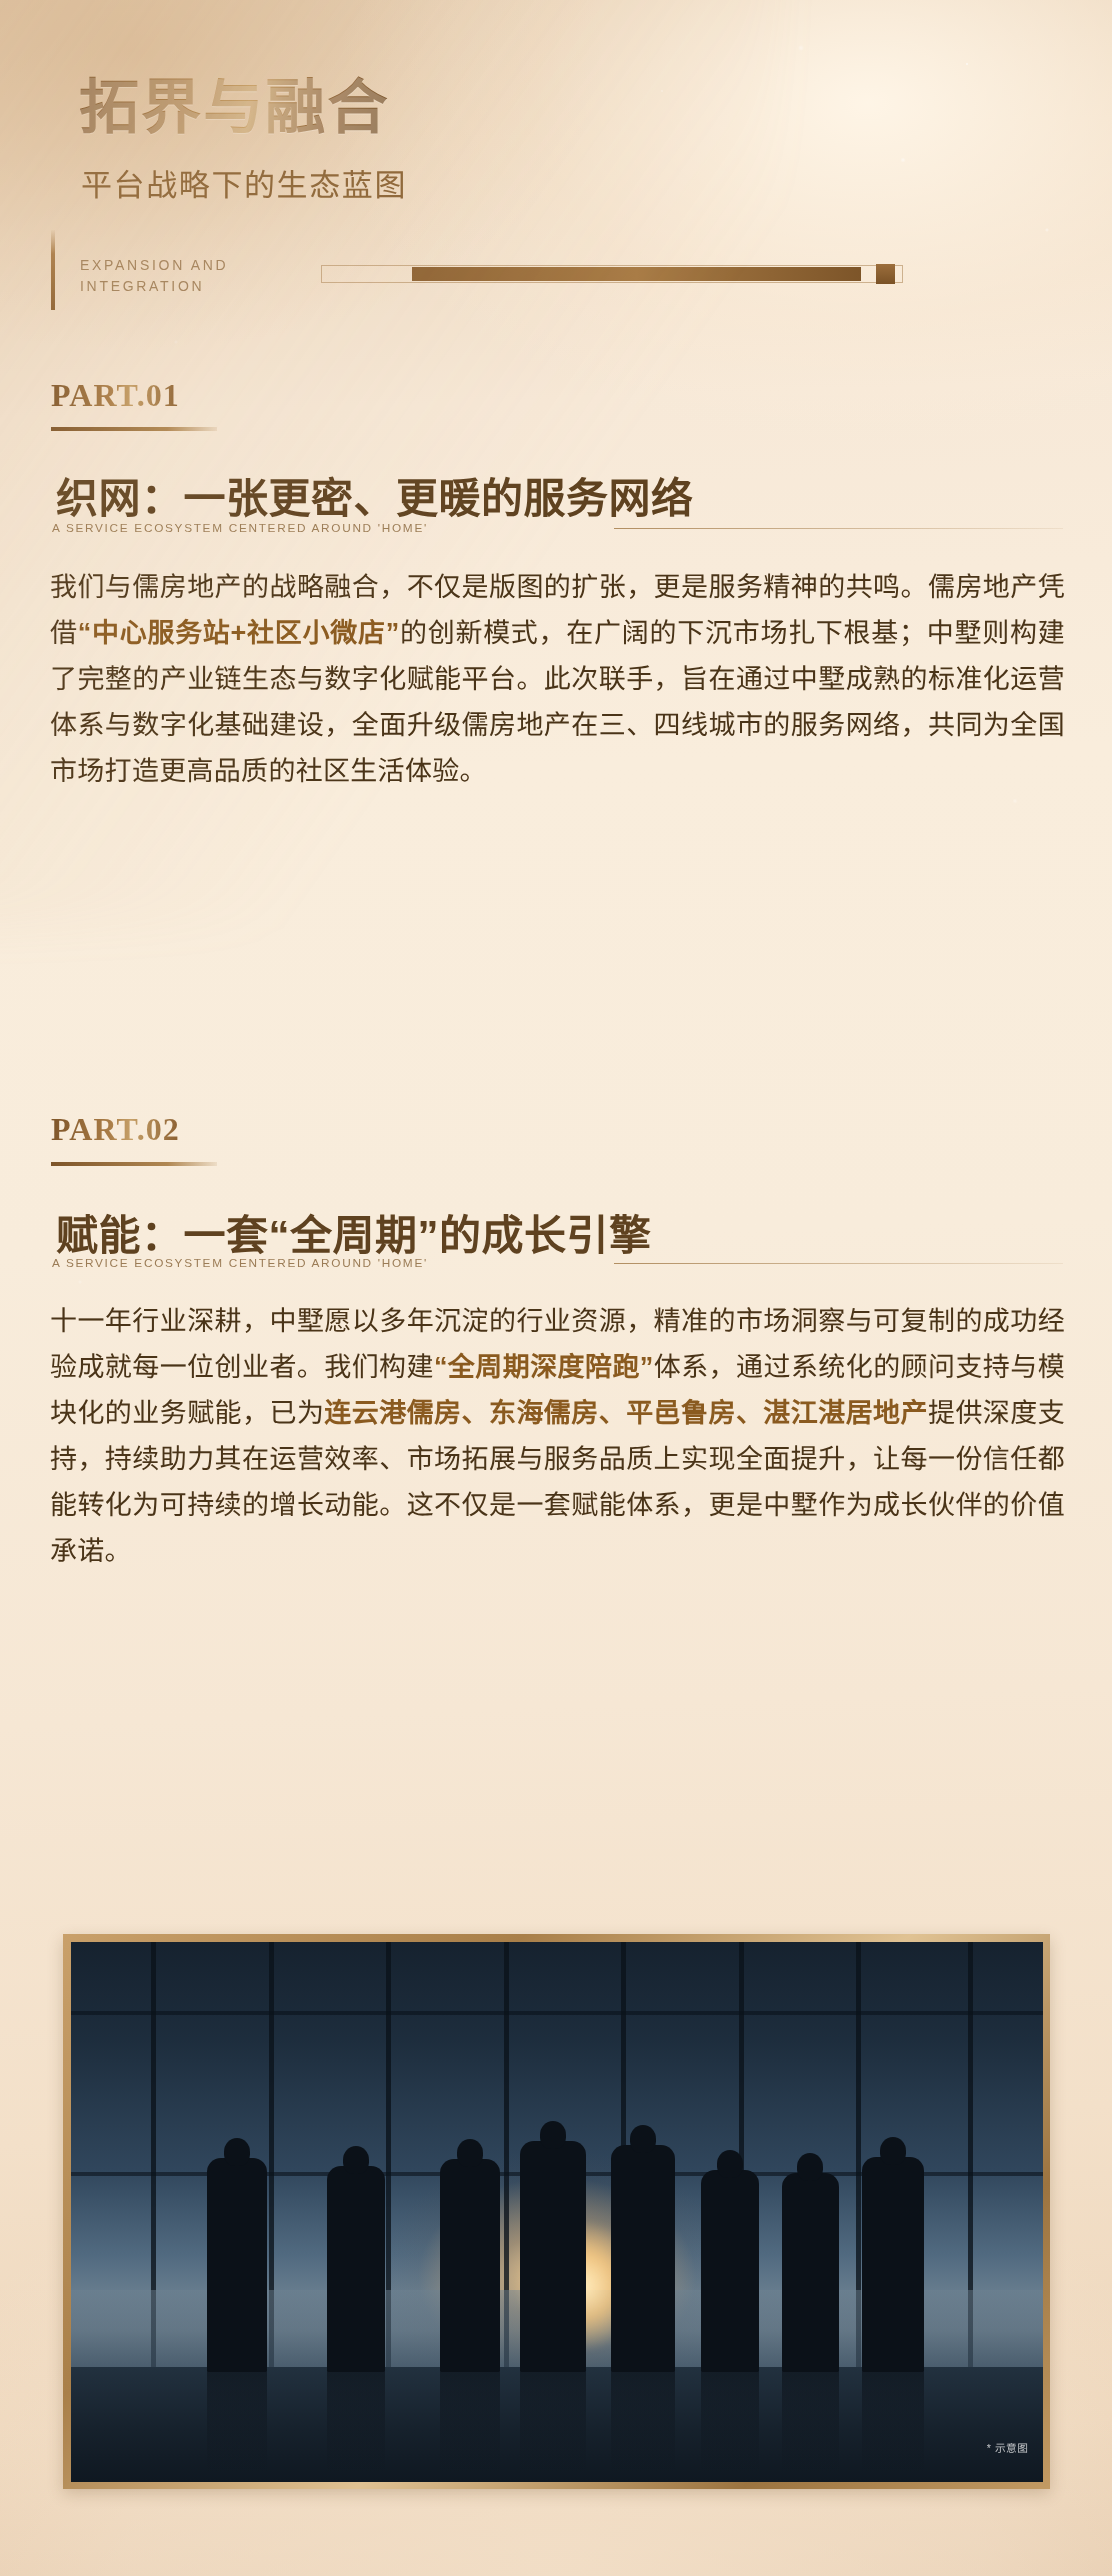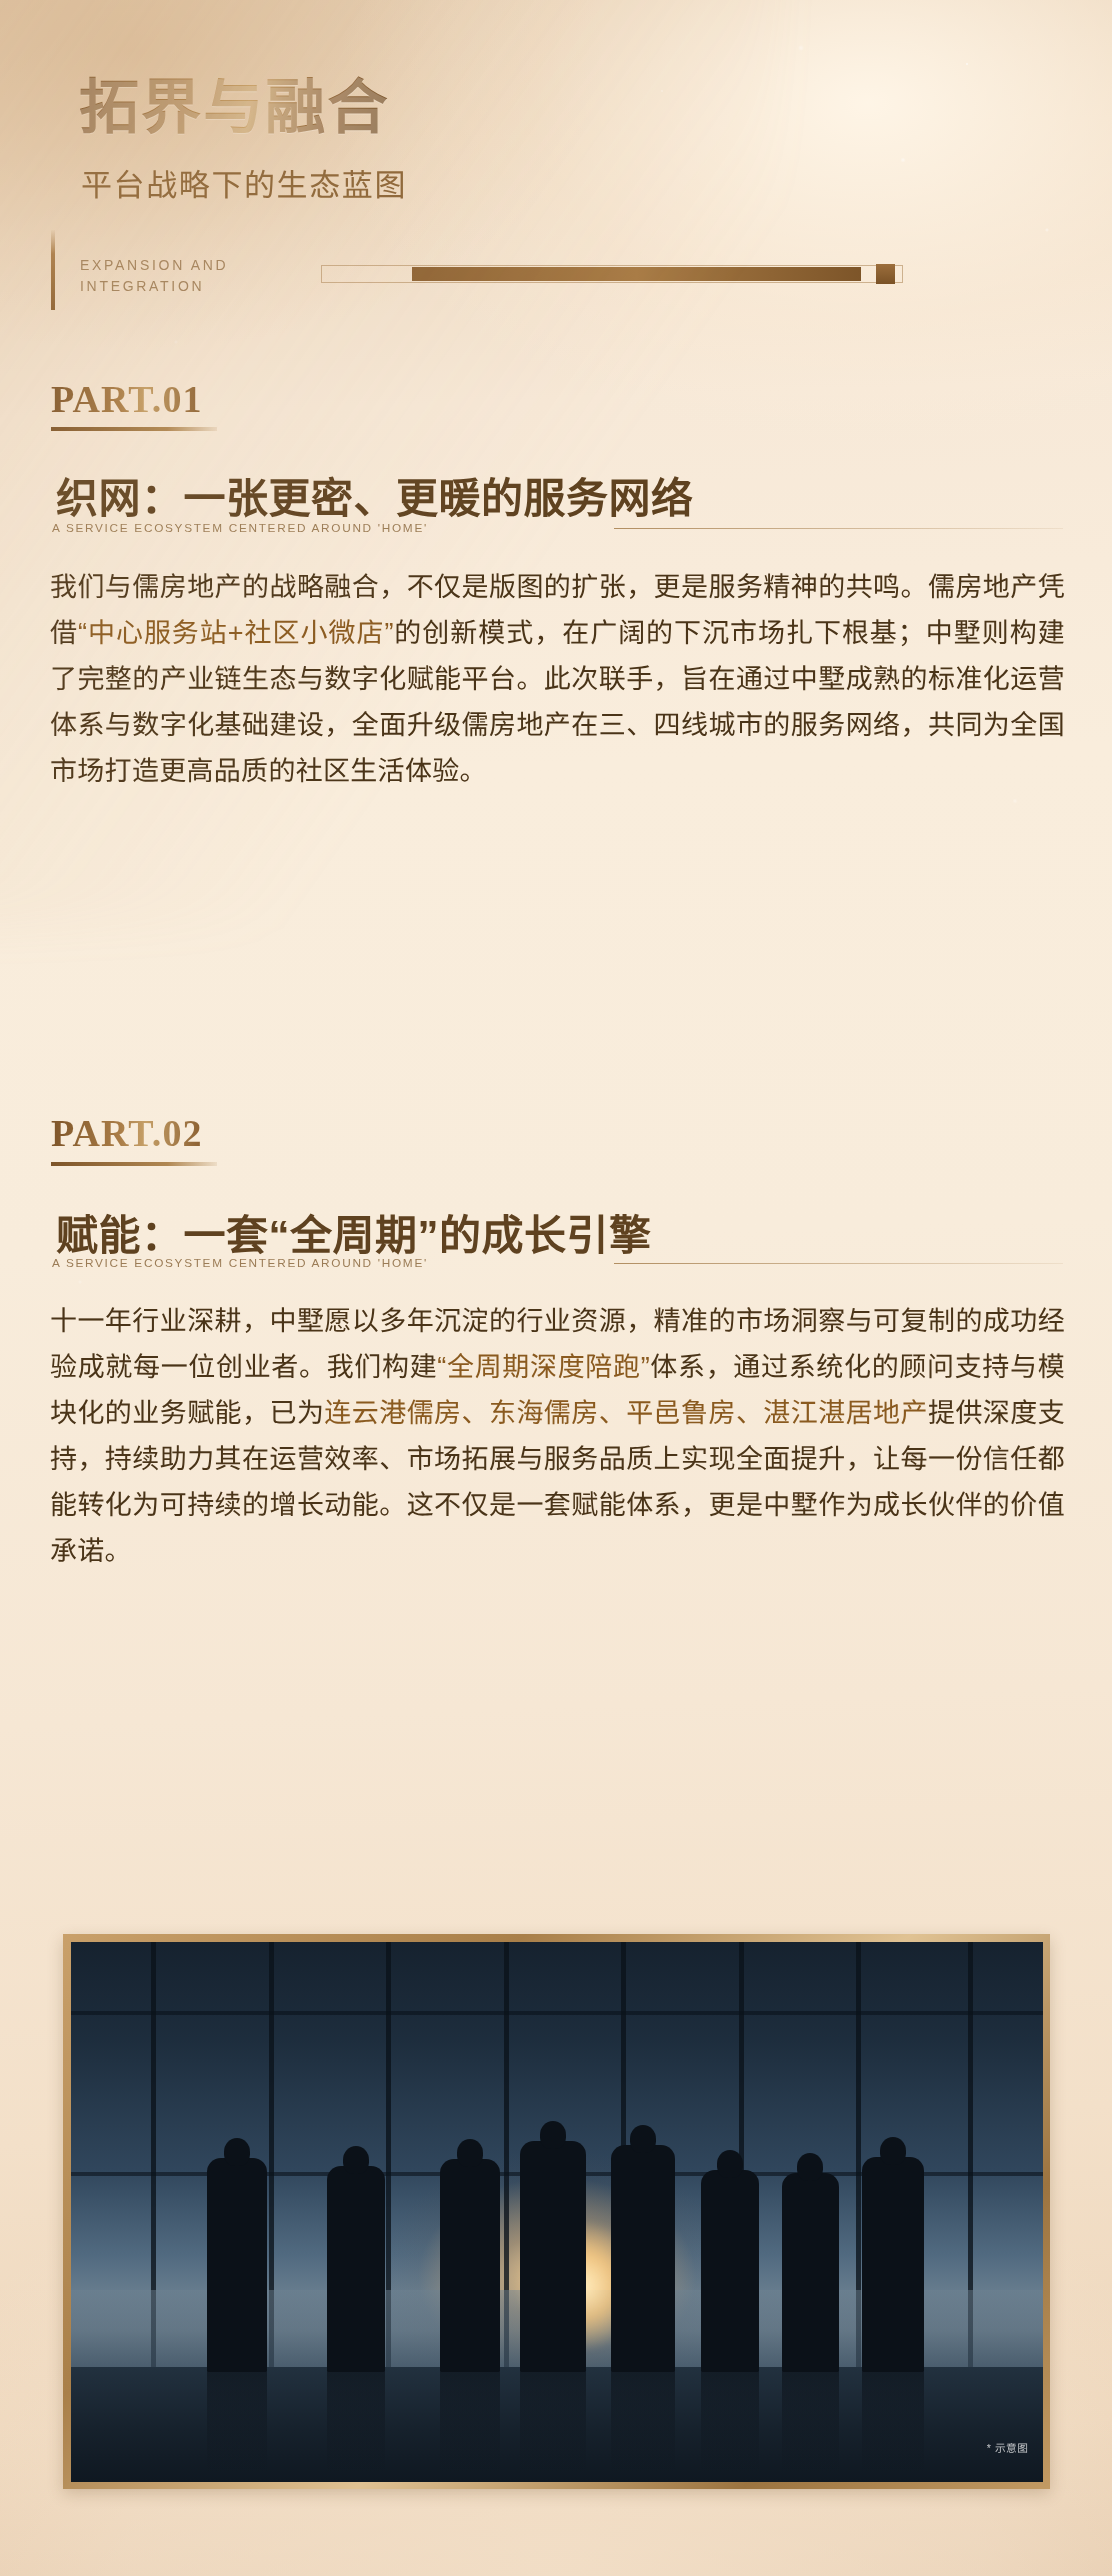--- a/index.html
+++ b/index.html
@@ -125,21 +125,21 @@
     height: 20px;
     background: linear-gradient(180deg, #9c6e3c 0%, #7a5226 100%);
   }
 
   
   .section { position: absolute; left: 0; width: 1113px; }
   .part-label {
     position: absolute;
     left: 51px;
     font-family: "Liberation Serif", "DejaVu Serif", serif;
-    font-size: 38px;
+    font-size: 32px;
     font-weight: bold;
     letter-spacing: 1.1px;
     color: #ffffff;
     background: linear-gradient(92deg, #7e5529 0%, #a97c46 45%, #c6a068 62%, #8a5f31 100%);
     -webkit-background-clip: text;
     background-clip: text;
     -webkit-text-fill-color: transparent;
     white-space: nowrap;
   }
   .part-underline {
@@ -175,21 +175,21 @@
     position: absolute;
     left: 50px;
     width: 1015px;
     font-size: 27px;
     line-height: 46px;
     letter-spacing: 0.3px;
     color: #4a3418;
     text-align: justify;
   }
   .body-text b {
-    font-weight: normal;
+    font-weight: bold;
     color: #8a5a1f;
   }
 
   
   .photo-frame {
     position: absolute;
     left: 63px;
     top: 1934px;
     width: 987px;
     height: 555px;

